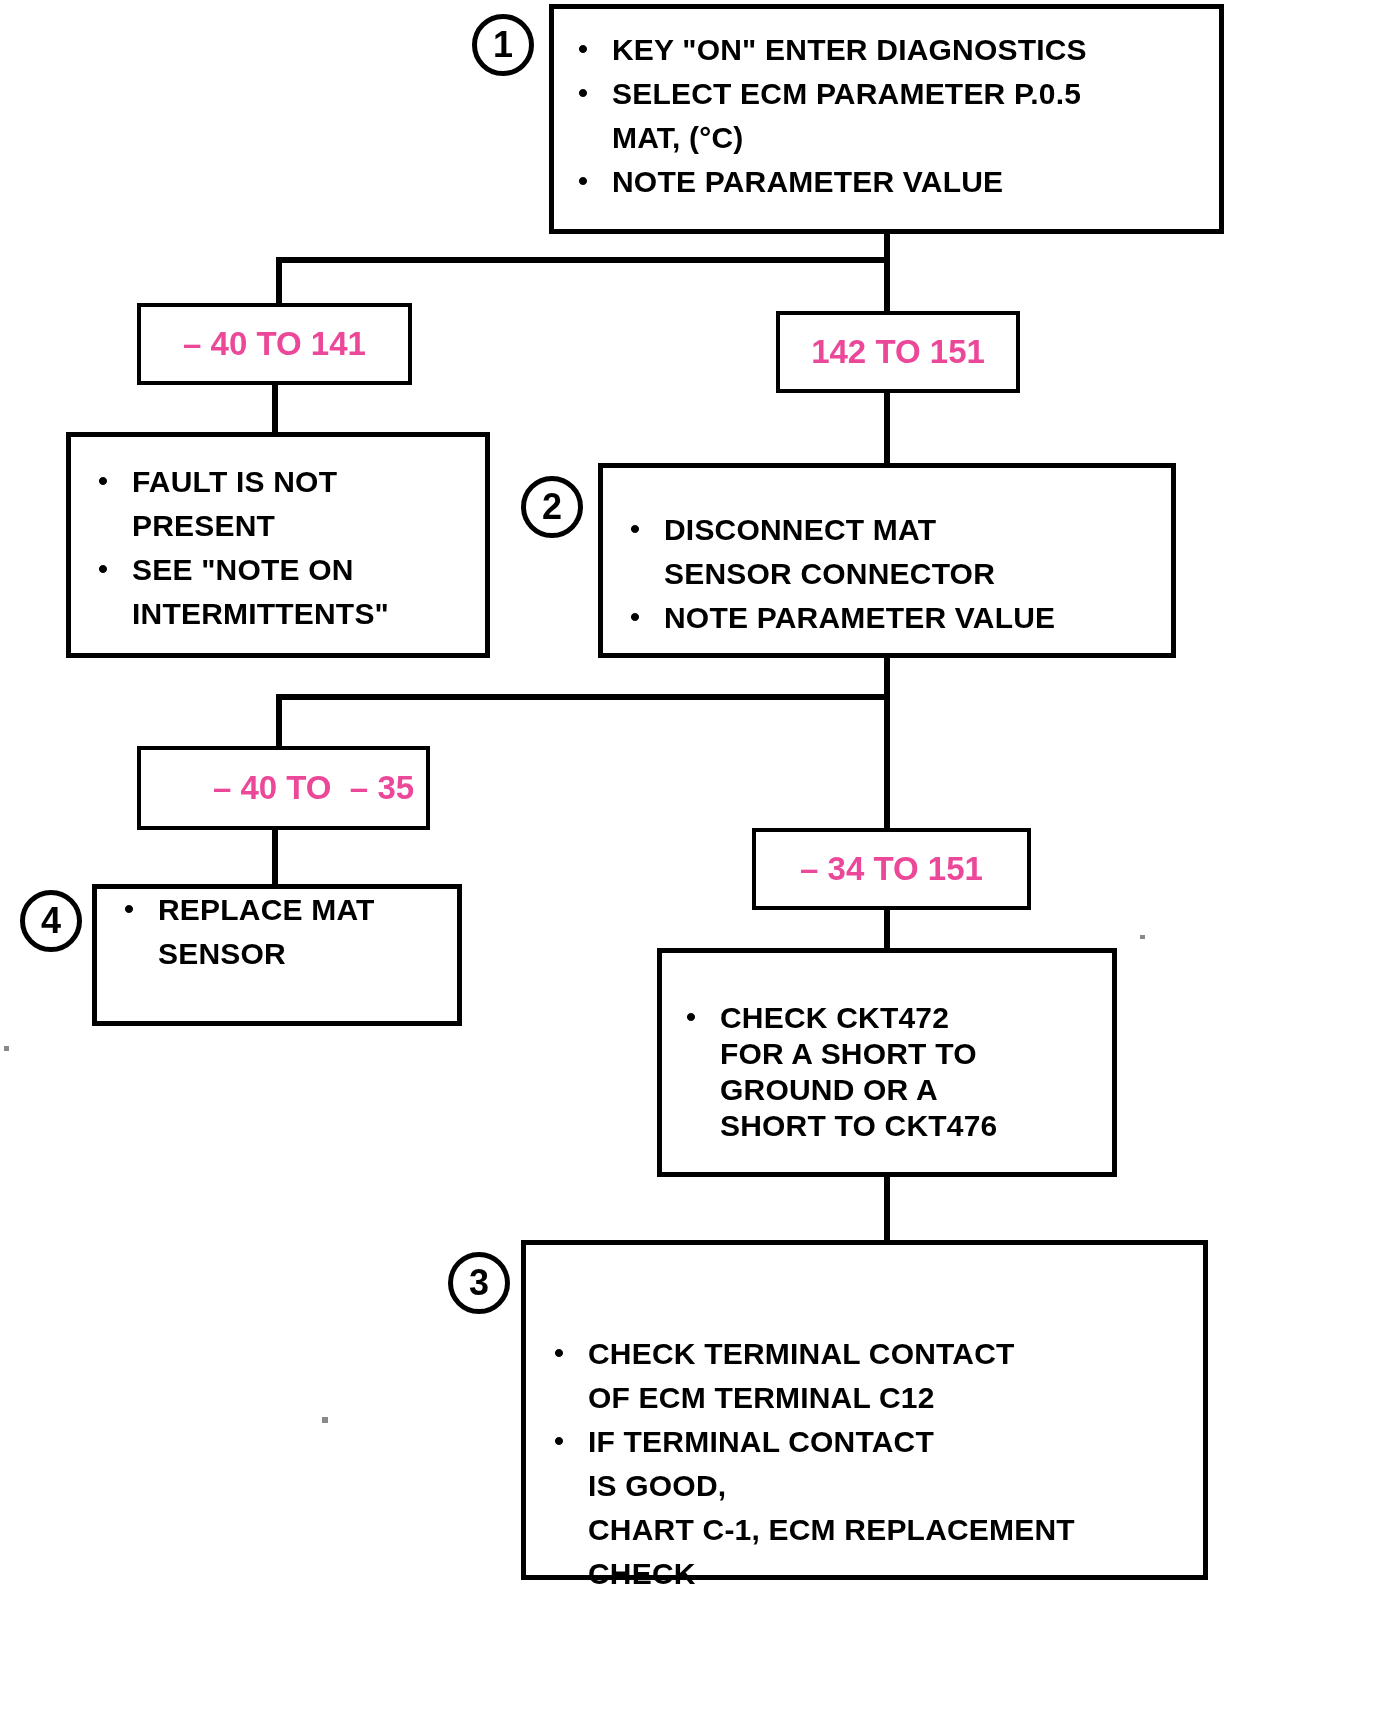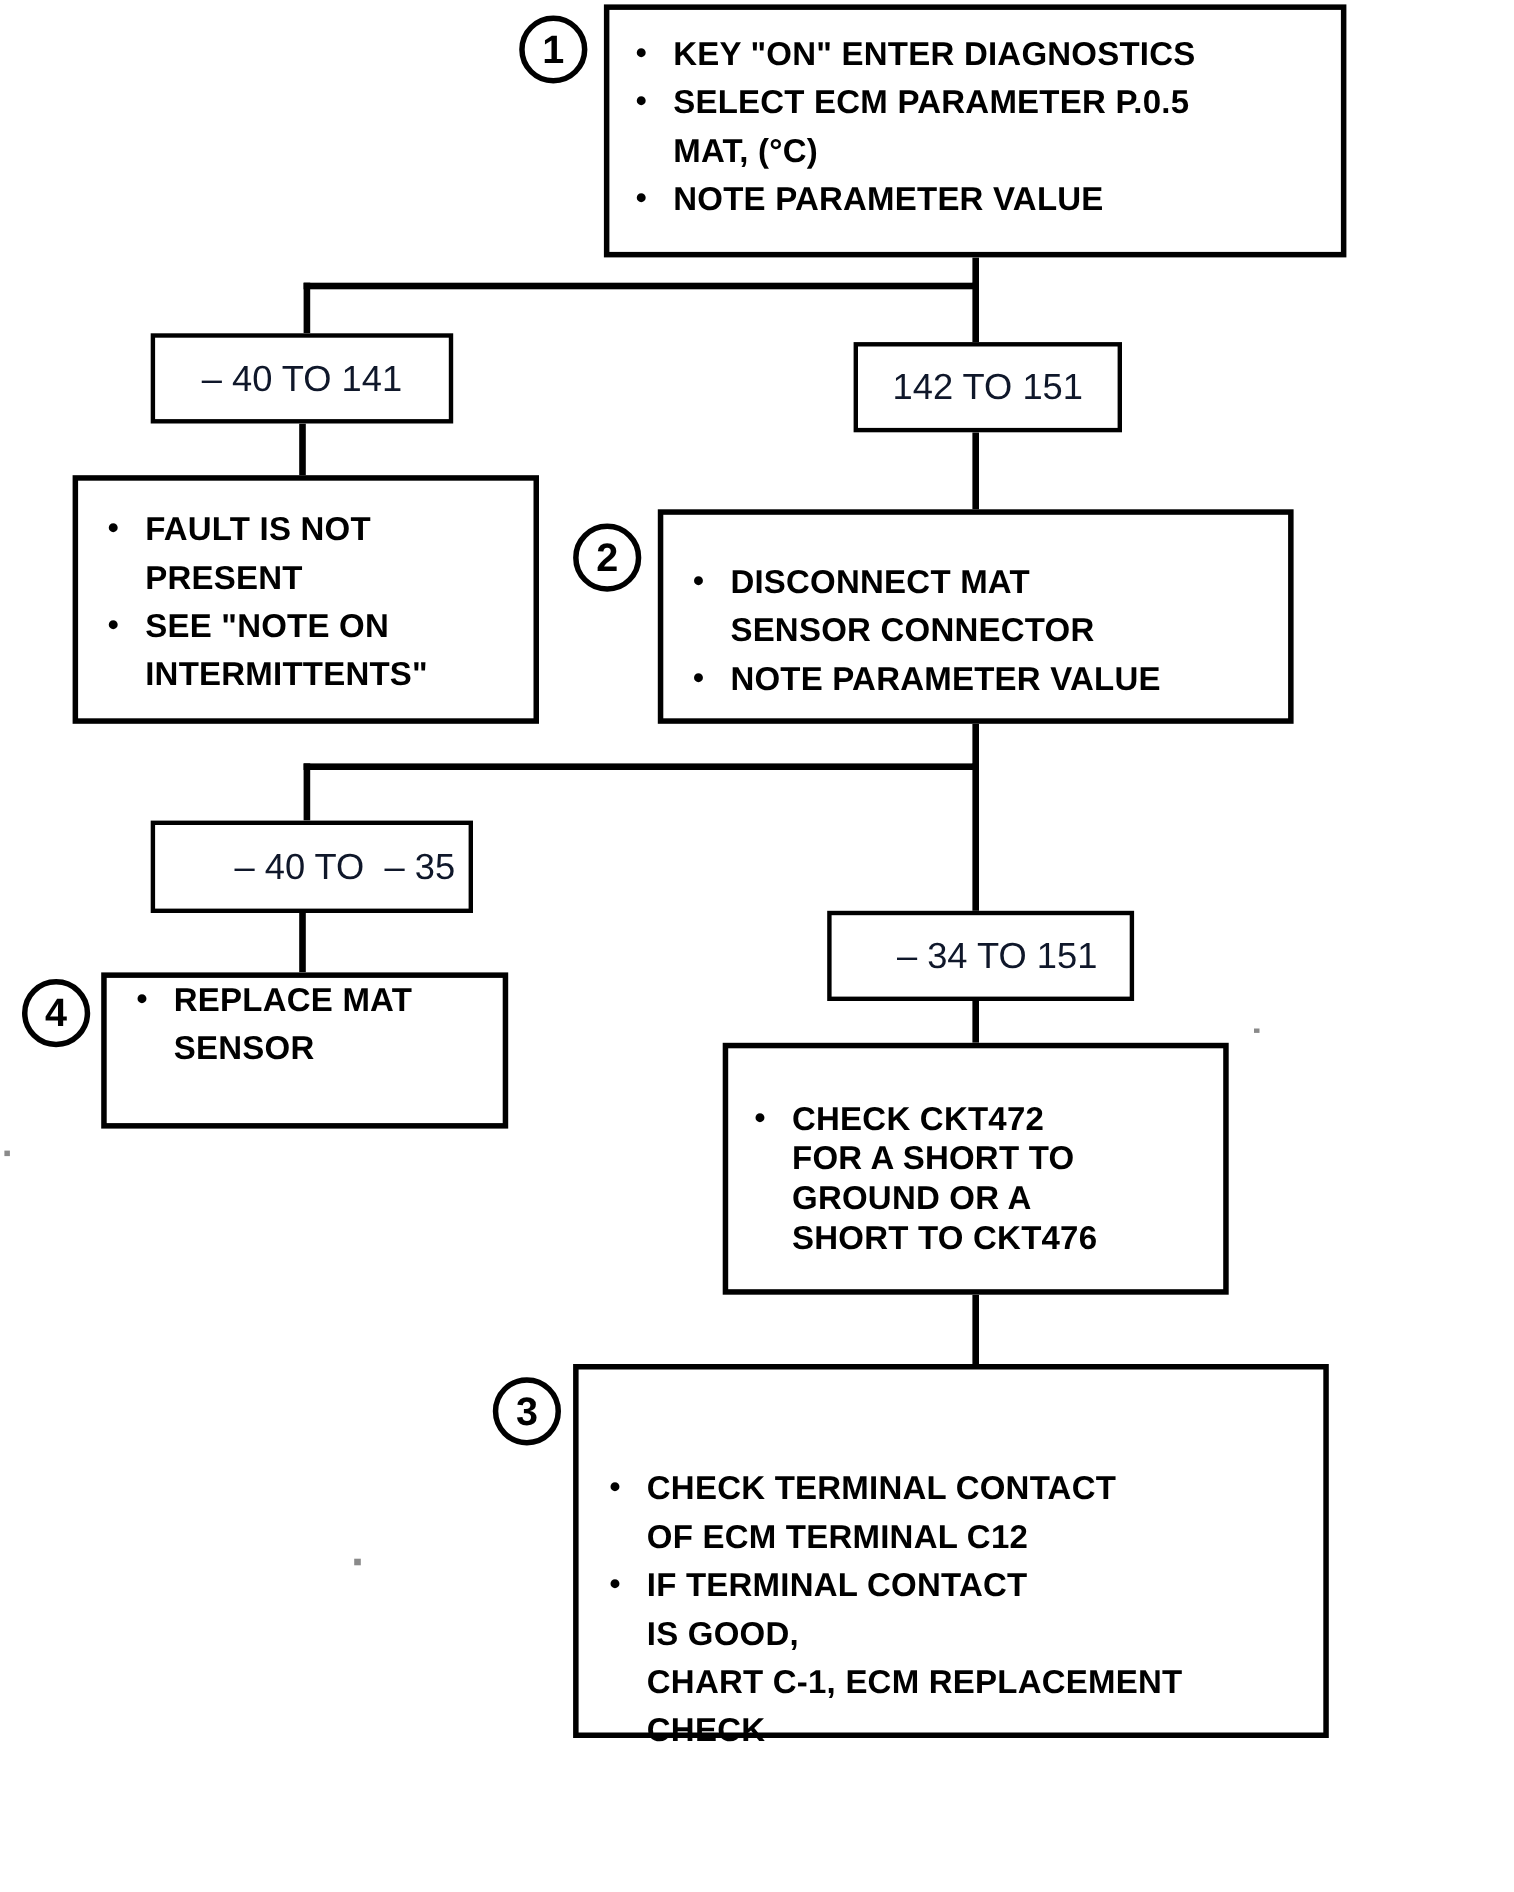--- a/index.html
+++ b/index.html
@@ -50,22 +50,22 @@
     position: absolute;
     left: 6px;
     top: -0.06em;
     font-size: 0.95em;
     line-height: inherit;
   }
 
   
   .rangetext {
     position: absolute;
-    font-weight: 400;
-    color: #0f172a;
+    font-weight: 700;
+    color: #ec4899;
     text-align: center;
     z-index: 4;
     white-space: pre;
   }
 
   
   .circnum {
     position: absolute;
     box-sizing: border-box;
     border: 5px solid #000;
@@ -139,21 +139,21 @@
 
   <div class="ln" style="left:884px; top:658px; width:6px; height:40px;"></div>
   <div class="ln" style="left:276px; top:694px; width:614px; height:6px;"></div>
   <div class="ln" style="left:276px; top:694px; width:6px; height:52px;"></div>
   <div class="ln" style="left:884px; top:694px; width:6px; height:140px;"></div>
 
   <div class="box thin" style="left:137px; top:746px; width:293px; height:84px;"></div>
   <div class="rangetext" style="left:137px; top:768px; width:353px; font-size:33px; line-height:40px;">– 40 TO  – 35</div>
 
   <div class="box thin" style="left:752px; top:828px; width:279px; height:82px;"></div>
-  <div class="rangetext" style="left:752px; top:849px; width:279px; font-size:33px; line-height:40px;padding-left:15px;">– 34 TO 151</div>
+  <div class="rangetext" style="left:752px; top:849px; width:279px; font-size:33px; line-height:40px;">– 34 TO 151</div>
 
   <div class="ln" style="left:272px; top:830px; width:6px; height:54px;"></div>
   <div class="ln" style="left:884px; top:910px; width:6px; height:38px;"></div>
 
   <div class="circnum" style="left:20px; top:890px; width:62px; height:62px; line-height:52px; font-size:36px;">4</div>
 
   <div class="box" style="left:92px; top:884px; width:370px; height:142px;"></div>
   <ul class="blist" style="left:118px; top:888px; width:345px; font-size:30px; line-height:44px;">
     <li>REPLACE MAT
 SENSOR</li>

